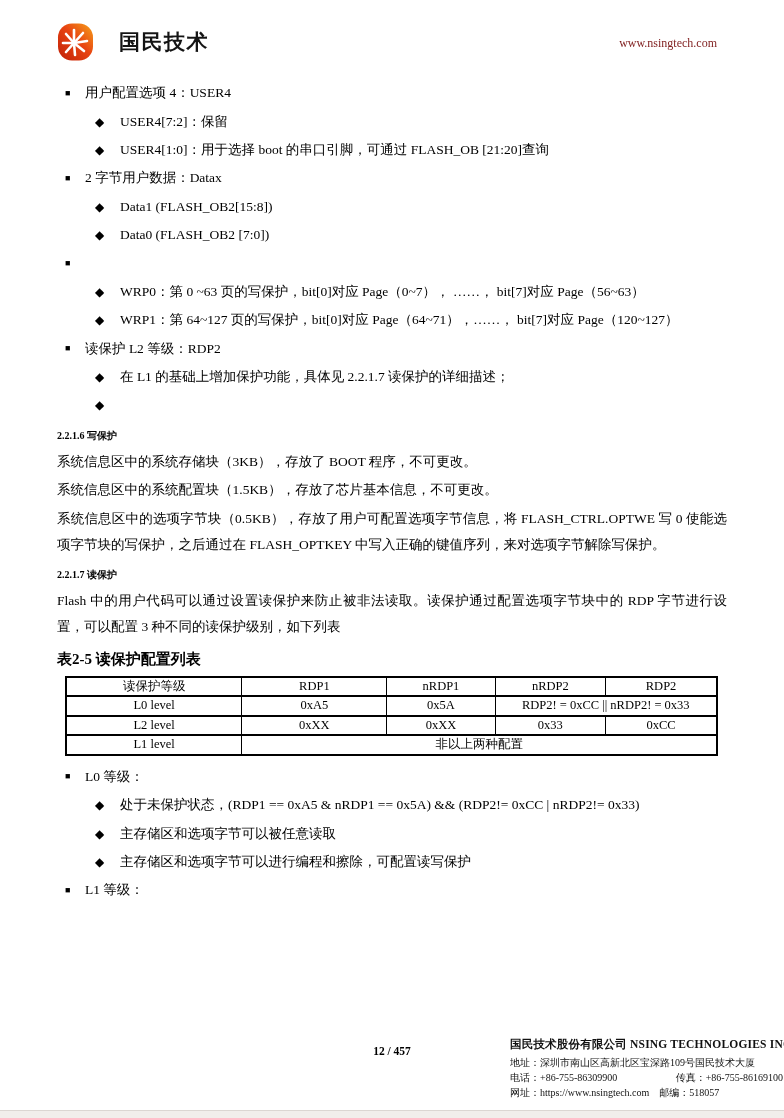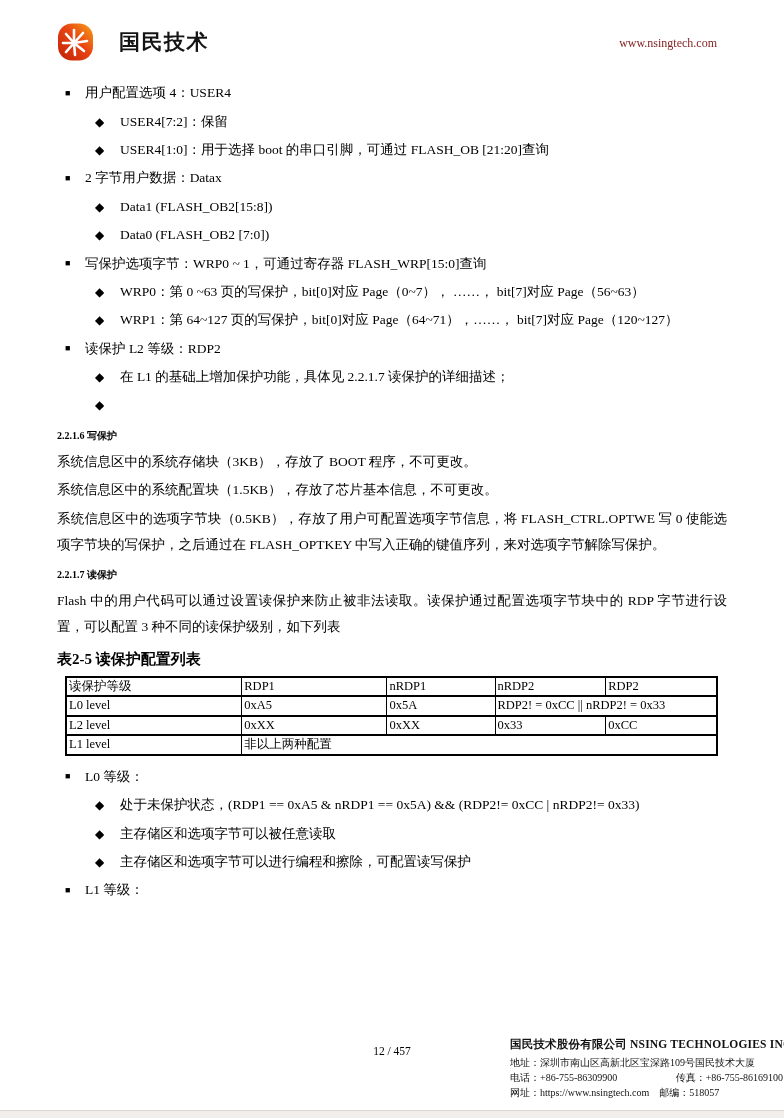--- a/index.html
+++ b/index.html
@@ -28,28 +28,28 @@
   .li.l2 .mk { font-size:12px; width:25px; }
   .content h3 { font-size:10px; font-weight:bold; margin:9px 0 6px 0; }
   .content p { font-size:13.5px; line-height:26.5px; text-align:justify; margin:2px 0; }
   .tbl-caption { text-align:left; font-weight:bold; font-size:15px; margin:9px 0 7px 0; }
   table.rdp {
     width:653px; margin-left:8px; border-collapse:collapse; border:2px solid #000;
     table-layout:fixed;
   }
   table.rdp td {
     border:1px solid #000; border-top-width:2px; border-bottom-width:2px;
-    height:19.5px; text-align:left; vertical-align:middle;
+    height:19.5px; text-align:center; vertical-align:middle;
     font-size:12.5px; padding:0 2px; overflow:hidden; white-space:nowrap;
   }
   .bottom-list { margin-top:7px; }
   
   .page-num {
     position:absolute; left:340px; top:1045px; width:104px; text-align:center;
-    font-weight:normal; font-size:11.5px;
+    font-weight:bold; font-size:11.5px;
   }
   .company { position:absolute; left:510px; top:1037px; width:273px; font-size:10px; line-height:15px; color:#111; }
   .company .name { font-weight:bold; font-size:11.5px; white-space:nowrap; margin-bottom:3px; letter-spacing:0.2px; }
   .company .frow { display:flex; justify-content:space-between; }
   .company .frow2 { display:flex; gap:10px; }
   .bottom-bar {
     position:absolute; left:0; bottom:0; width:784px; height:8px;
     background:#f1eeeb; border-top:1px solid #dbd6d2;
   }
 </style>
@@ -107,21 +107,20 @@
       <div class="li l2">
           <span class="mk">◆</span>
           <span>Data1 (FLASH_OB2[15:8])</span>
         </div>
       <div class="li l2">
           <span class="mk">◆</span>
           <span>Data0 (FLASH_OB2 [7:0])</span>
         </div>
       <div class="li l1">
           <span class="mk">■</span>
-          <span>写保护选项字节：WRP0 ~ 1，可通过寄存器 FLASH_WRP[15:0]查询</span>
         </div>
       <div class="li l2">
           <span class="mk">◆</span>
           <span>WRP0：第 0 ~63 页的写保护，bit[0]对应 Page（0~7）， ……， bit[7]对应 Page（56~63）</span>
         </div>
       <div class="li l2">
           <span class="mk">◆</span>
           <span>WRP1：第 64~127 页的写保护，bit[0]对应 Page（64~71），……， bit[7]对应 Page（120~127）</span>
         </div>
       <div class="li l1">

